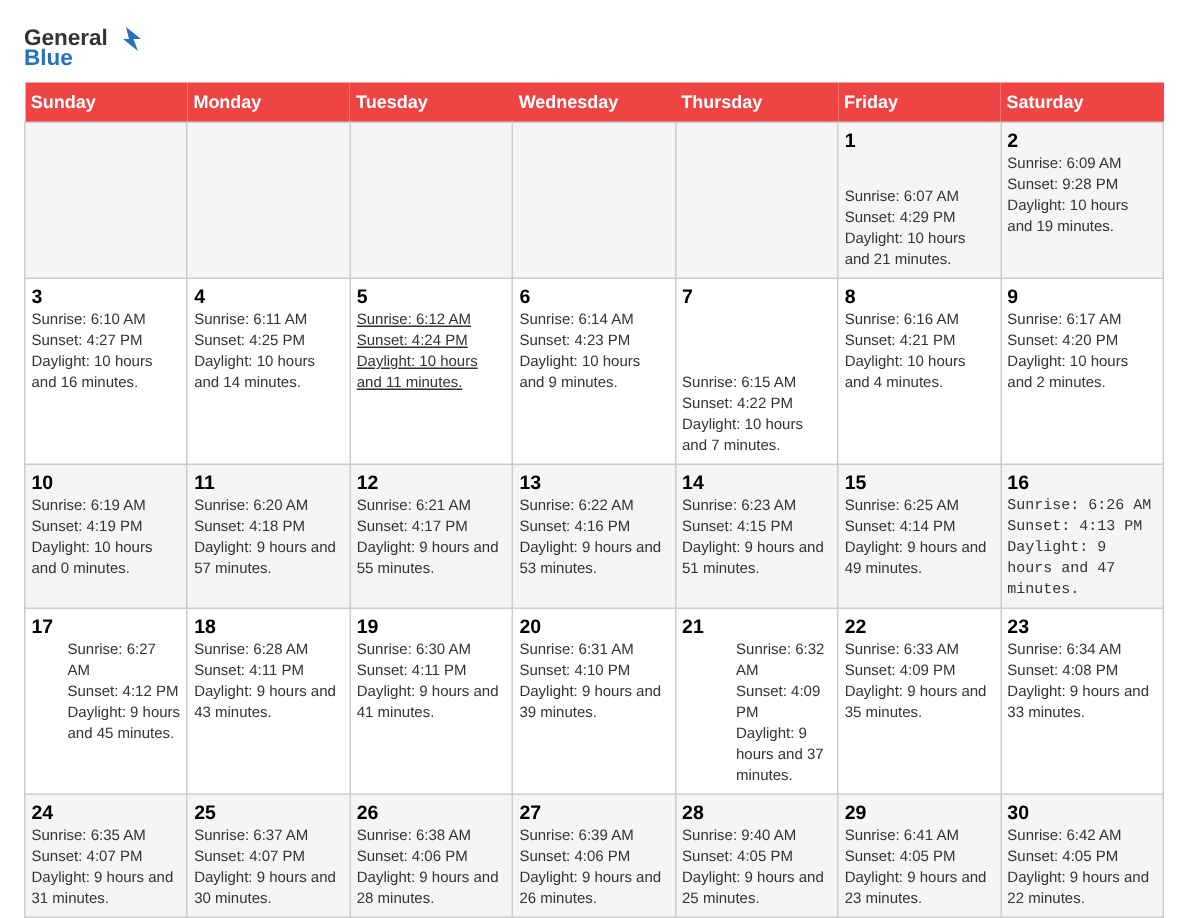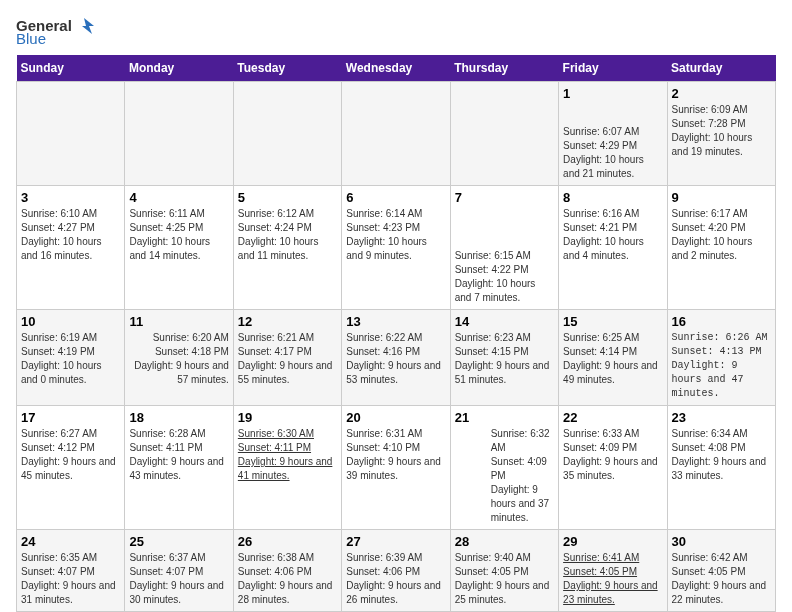--- a/index.html
+++ b/index.html
@@ -32,21 +32,21 @@
     .location-title {
       font-size: 16px;
       color: #555;
     }
     table {
       width: 100%;
       border-collapse: collapse;
       font-size: 11px;
     }
     thead th {
-      background-color: #4c1d95;
+      background-color: #ef4444;
       color: #fff;
       padding: 6px 4px;
       text-align: left;
       font-size: 12px;
       font-weight: bold;
     }
     tbody td {
       border: 1px solid #ccc;
       vertical-align: top;
       padding: 4px;
@@ -78,21 +78,21 @@
 
 <div class="header-area">
   <div class="logo">
   <div style="display:flex;flex-direction:column;align-items:flex-start;">
     <div style="display:flex;align-items:center;gap:2px;">
       <span style="font-size:15px;font-weight:bold;color:#333;">General</span>
       <svg width="20" height="18" viewBox="0 0 20 18">
         <polygon points="10,2 20,10 15,10 18,18 8,10 12,10" fill="#2a6fbb"></polygon>
       </svg>
     </div>
-    <span style="font-size:15px;font-weight:normal;color:#2a6fbb;margin-top:-4px;">Blue</span>
+    <span style="font-size:15px;font-weight:bold;color:#2a6fbb;margin-top:-4px;">Blue</span>
   </div>
 </div>
   <div class="title-area">
     <div class="month-title"></div>
     <div class="location-title"></div>
   </div>
 </div>
 
 <table>
   <thead>
@@ -115,40 +115,40 @@
         <td class="empty-cell"></td>
         <td>
           <div class="day-number">1</div>
           <div class="day-info" style="white-space: pre-line; margin-top: 24px;">Sunrise: 6:07 AM
 Sunset: 4:29 PM
 Daylight: 10 hours and 21 minutes.</div>
         </td>
         <td>
           <div class="day-number">2</div>
           <div class="day-info" style="white-space: pre-line;">Sunrise: 6:09 AM
-Sunset: 7:28 PM
+Sunset: 9:28 PM
 Daylight: 10 hours and 19 minutes.</div>
         </td>
       </tr>
       <tr>
         <td>
           <div class="day-number">3</div>
           <div class="day-info" style="white-space: pre-line;">Sunrise: 6:10 AM
 Sunset: 4:27 PM
 Daylight: 10 hours and 16 minutes.</div>
         </td>
         <td>
           <div class="day-number">4</div>
           <div class="day-info" style="white-space: pre-line;">Sunrise: 6:11 AM
 Sunset: 4:25 PM
 Daylight: 10 hours and 14 minutes.</div>
         </td>
         <td>
           <div class="day-number">5</div>
-          <div class="day-info" style="white-space: pre-line;">Sunrise: 6:12 AM
+          <div class="day-info" style="white-space: pre-line; text-decoration: underline;">Sunrise: 6:12 AM
 Sunset: 4:24 PM
 Daylight: 10 hours and 11 minutes.</div>
         </td>
         <td>
           <div class="day-number">6</div>
           <div class="day-info" style="white-space: pre-line;">Sunrise: 6:14 AM
 Sunset: 4:23 PM
 Daylight: 10 hours and 9 minutes.</div>
         </td>
         <td>
@@ -172,21 +172,21 @@
       </tr>
       <tr>
         <td>
           <div class="day-number">10</div>
           <div class="day-info" style="white-space: pre-line;">Sunrise: 6:19 AM
 Sunset: 4:19 PM
 Daylight: 10 hours and 0 minutes.</div>
         </td>
         <td>
           <div class="day-number">11</div>
-          <div class="day-info" style="white-space: pre-line; text-align: right;">Sunrise: 6:20 AM
+          <div class="day-info" style="white-space: pre-line;">Sunrise: 6:20 AM
 Sunset: 4:18 PM
 Daylight: 9 hours and 57 minutes.</div>
         </td>
         <td>
           <div class="day-number">12</div>
           <div class="day-info" style="white-space: pre-line;">Sunrise: 6:21 AM
 Sunset: 4:17 PM
 Daylight: 9 hours and 55 minutes.</div>
         </td>
         <td>
@@ -210,33 +210,33 @@
         <td>
           <div class="day-number">16</div>
           <div class="day-info" style="white-space: pre-line; font-family: Liberation Mono, monospace;">Sunrise: 6:26 AM
 Sunset: 4:13 PM
 Daylight: 9 hours and 47 minutes.</div>
         </td>
       </tr>
       <tr>
         <td>
           <div class="day-number">17</div>
-          <div class="day-info" style="white-space: pre-line;">Sunrise: 6:27 AM
+          <div class="day-info" style="white-space: pre-line; margin-left: 24px;">Sunrise: 6:27 AM
 Sunset: 4:12 PM
 Daylight: 9 hours and 45 minutes.</div>
         </td>
         <td>
           <div class="day-number">18</div>
           <div class="day-info" style="white-space: pre-line;">Sunrise: 6:28 AM
 Sunset: 4:11 PM
 Daylight: 9 hours and 43 minutes.</div>
         </td>
         <td>
           <div class="day-number">19</div>
-          <div class="day-info" style="white-space: pre-line; text-decoration: underline;">Sunrise: 6:30 AM
+          <div class="day-info" style="white-space: pre-line;">Sunrise: 6:30 AM
 Sunset: 4:11 PM
 Daylight: 9 hours and 41 minutes.</div>
         </td>
         <td>
           <div class="day-number">20</div>
           <div class="day-info" style="white-space: pre-line;">Sunrise: 6:31 AM
 Sunset: 4:10 PM
 Daylight: 9 hours and 39 minutes.</div>
         </td>
         <td>
@@ -284,21 +284,21 @@
 Daylight: 9 hours and 26 minutes.</div>
         </td>
         <td>
           <div class="day-number">28</div>
           <div class="day-info" style="white-space: pre-line;">Sunrise: 9:40 AM
 Sunset: 4:05 PM
 Daylight: 9 hours and 25 minutes.</div>
         </td>
         <td>
           <div class="day-number">29</div>
-          <div class="day-info" style="white-space: pre-line; text-decoration: underline;">Sunrise: 6:41 AM
+          <div class="day-info" style="white-space: pre-line;">Sunrise: 6:41 AM
 Sunset: 4:05 PM
 Daylight: 9 hours and 23 minutes.</div>
         </td>
         <td>
           <div class="day-number">30</div>
           <div class="day-info" style="white-space: pre-line;">Sunrise: 6:42 AM
 Sunset: 4:05 PM
 Daylight: 9 hours and 22 minutes.</div>
         </td>
       </tr>

